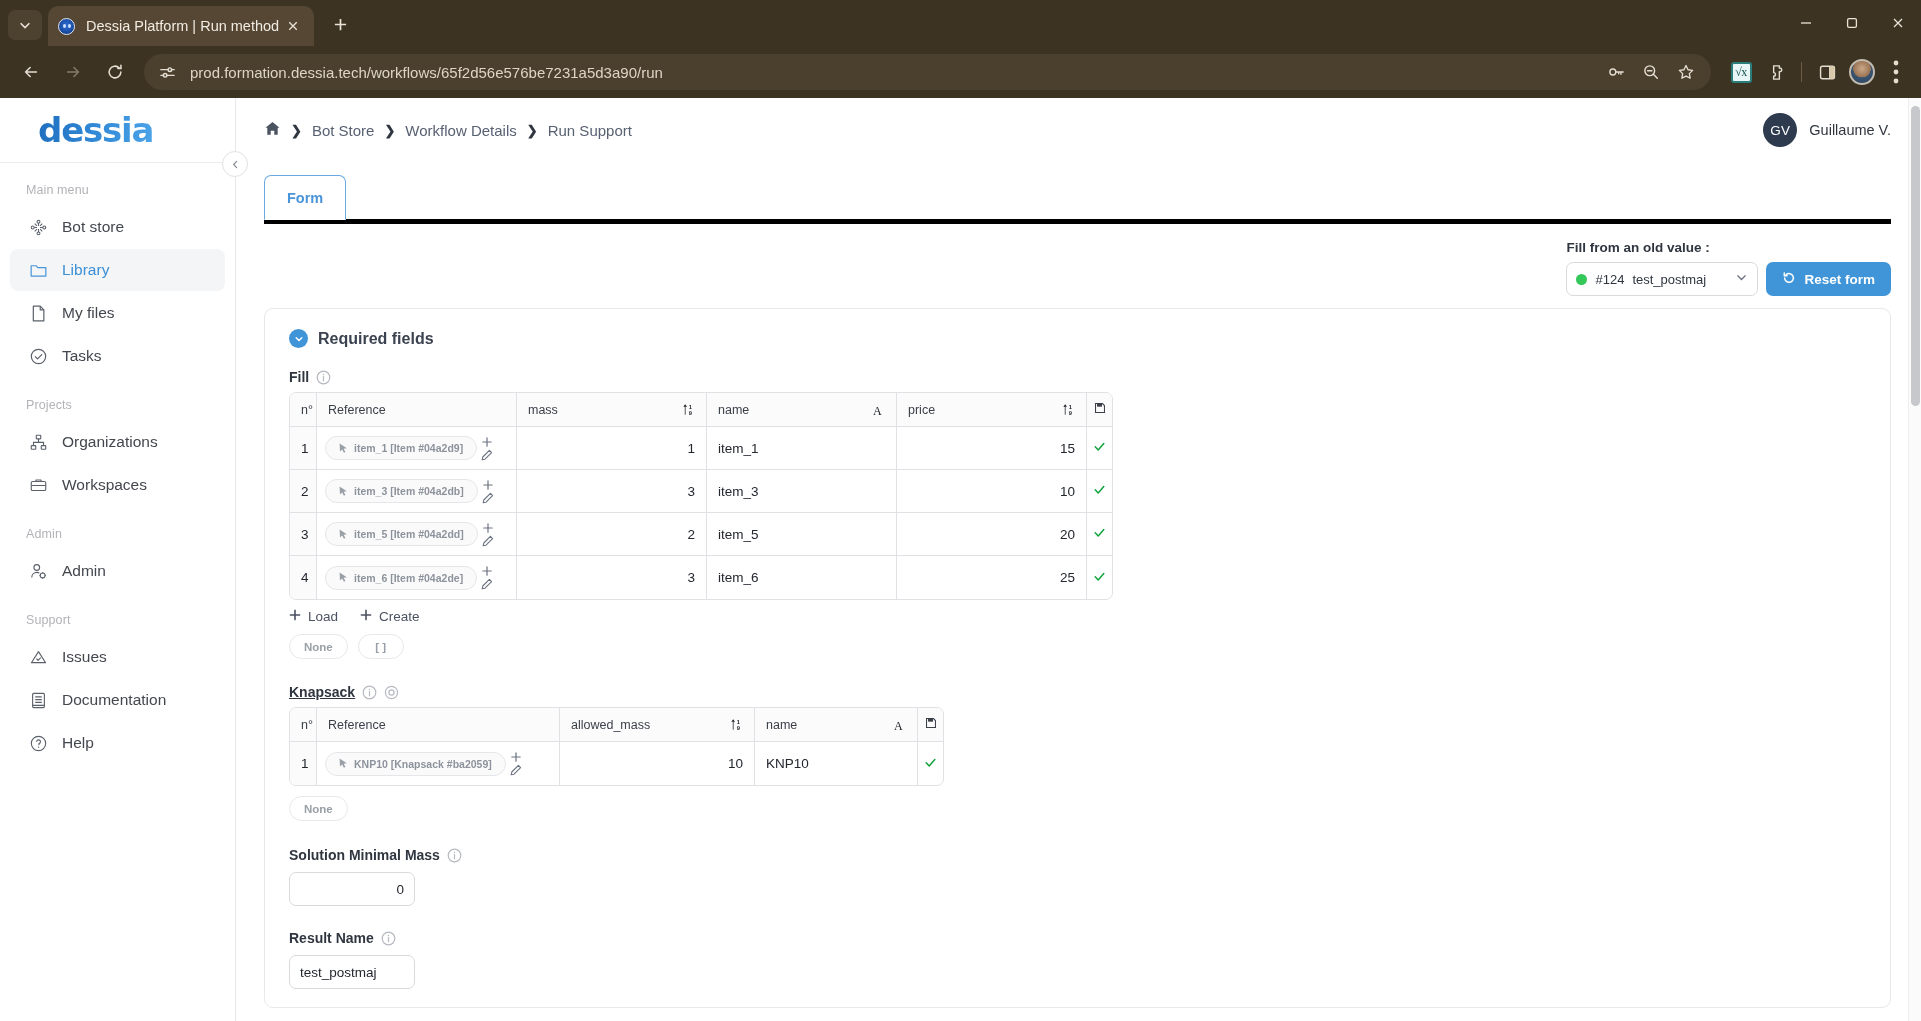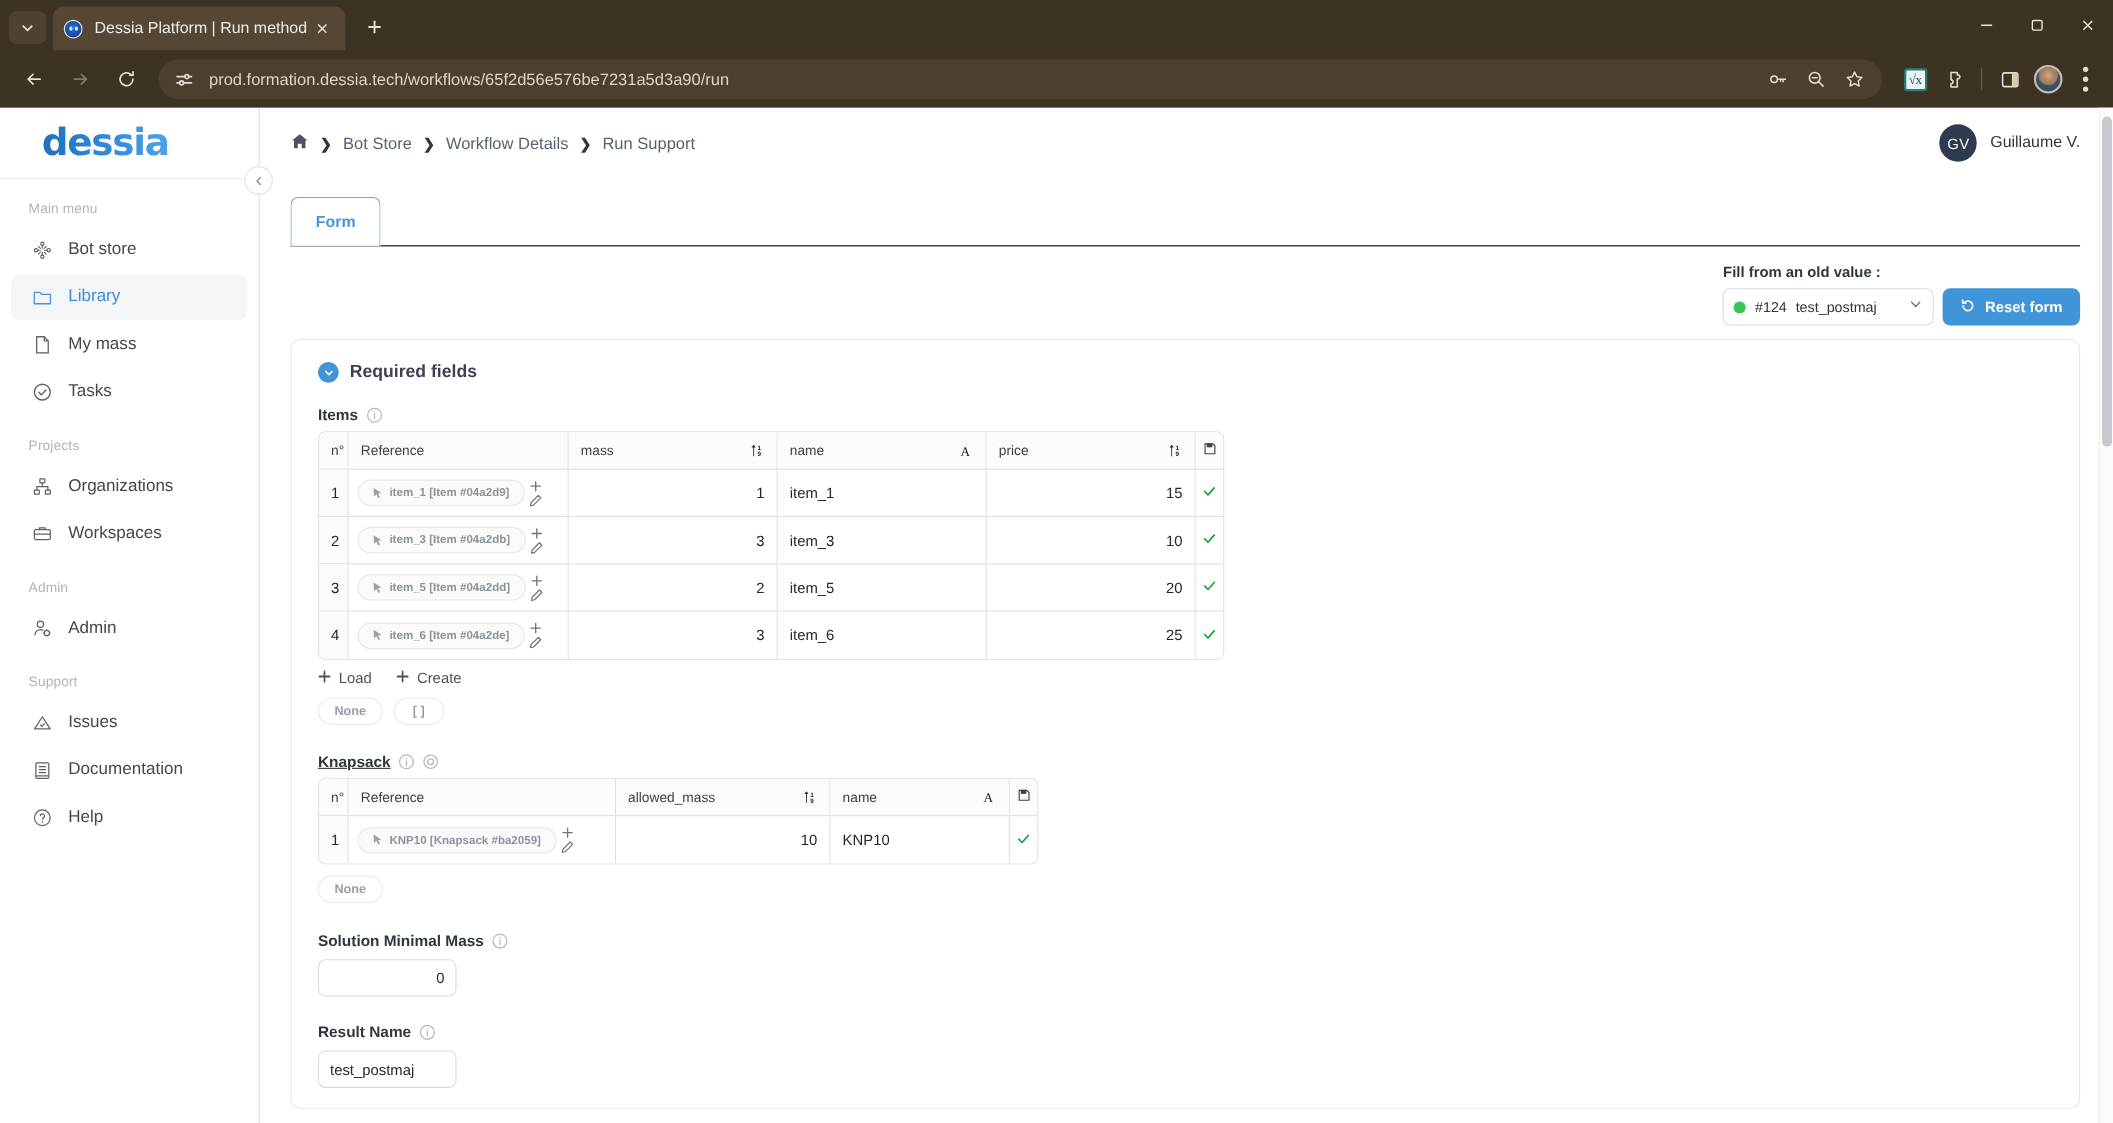--- a/index.html
+++ b/index.html
@@ -114,21 +114,21 @@
   .crumb .c { color:#586172; }
   .topbar-right { margin-left:auto; display:flex; align-items:center; gap:12px; }
   .avatar {
     width:34px; height:34px; border-radius:50%; background:#2e3b4e; color:#fff;
     display:flex; align-items:center; justify-content:center; font-size:13.5px; letter-spacing:.3px;
   }
   .uname { font-size:14.5px; color:#2f3640; }
 
   .content { flex:1; overflow:hidden; position:relative; padding:0 30px 0 28px; }
 
-  .tabs-row { display:flex; align-items:flex-end; height:46px; border-bottom:1px solid #000000; margin-top:16px; }
+  .tabs-row { display:flex; align-items:flex-end; height:46px; border-bottom:5px solid #000000; margin-top:16px; }
   .tab-form {
     height:45px; min-width:72px; padding:0 22px; display:flex; align-items:center; justify-content:center;
     border:1px solid #6aa9e0; border-bottom:1px solid #fff; border-radius:7px 7px 0 0;
     color:#4a95da; font-size:14.5px; font-weight:700; background:#fff; margin-bottom:-1px;
   }
 
   .oldvalue-row { display:flex; justify-content:flex-end; margin-top:16px; }
   .oldvalue-box { display:flex; flex-direction:column; align-items:flex-start; }
   .ov-label { font-size:13.5px; font-weight:700; color:#2f3640; margin-bottom:7px; }
   .ov-controls { display:flex; align-items:center; gap:8px; }
@@ -369,21 +369,21 @@
       </span>
       <span>Library</span>
     </div>
     <div class="side-item">
       <span class="si-ic">
         <svg viewBox="0 0 22 22" fill="none" stroke="#5b616b" stroke-width="1.4" stroke-linejoin="round">
             <path d="M5 2.5h8l4.2 4.3v12.7H5z"></path>
             <path d="M13 2.5v4.3h4.2"></path>
           </svg>
       </span>
-      <span>My mass</span>
+      <span>My files</span>
     </div>
     <div class="side-item">
       <span class="si-ic">
         <svg viewBox="0 0 22 22" fill="none" stroke="#5b616b" stroke-width="1.4" stroke-linecap="round" stroke-linejoin="round">
             <circle cx="11" cy="11" r="8.3"></circle>
             <path d="M7.3 11.1l2.6 2.6 4.9-4.9"></path>
           </svg>
       </span>
       <span>Tasks</span>
     </div>
@@ -514,21 +514,21 @@
         <div class="req-head">
           <span class="req-chev">
             <svg viewBox="0 0 12 12" fill="none" stroke="#fff" stroke-width="1.7" stroke-linecap="round">
                 <path d="M2.6 4.4L6 7.8l3.4-3.4"></path>
               </svg>
           </span>
           <span class="req-title">Required fields</span>
         </div>
 
         <div class="field-label" style="margin-top:21px;">
-          <span>Items</span>
+          <span>Fill</span>
           <span class="info-ic">
             <svg viewBox="0 0 15 15" fill="none" stroke="#b6bac0" stroke-width="1.2">
                 <circle cx="7.5" cy="7.5" r="6.3"></circle>
                 <path d="M7.5 6.6v4.1" stroke-linecap="round"></path>
                 <circle cx="7.5" cy="4.5" r=".75" fill="#b6bac0" stroke="none"></circle>
               </svg>
           </span>
         </div>
 
         <table class="tbl" style="margin-top:7px; width:822px;">

